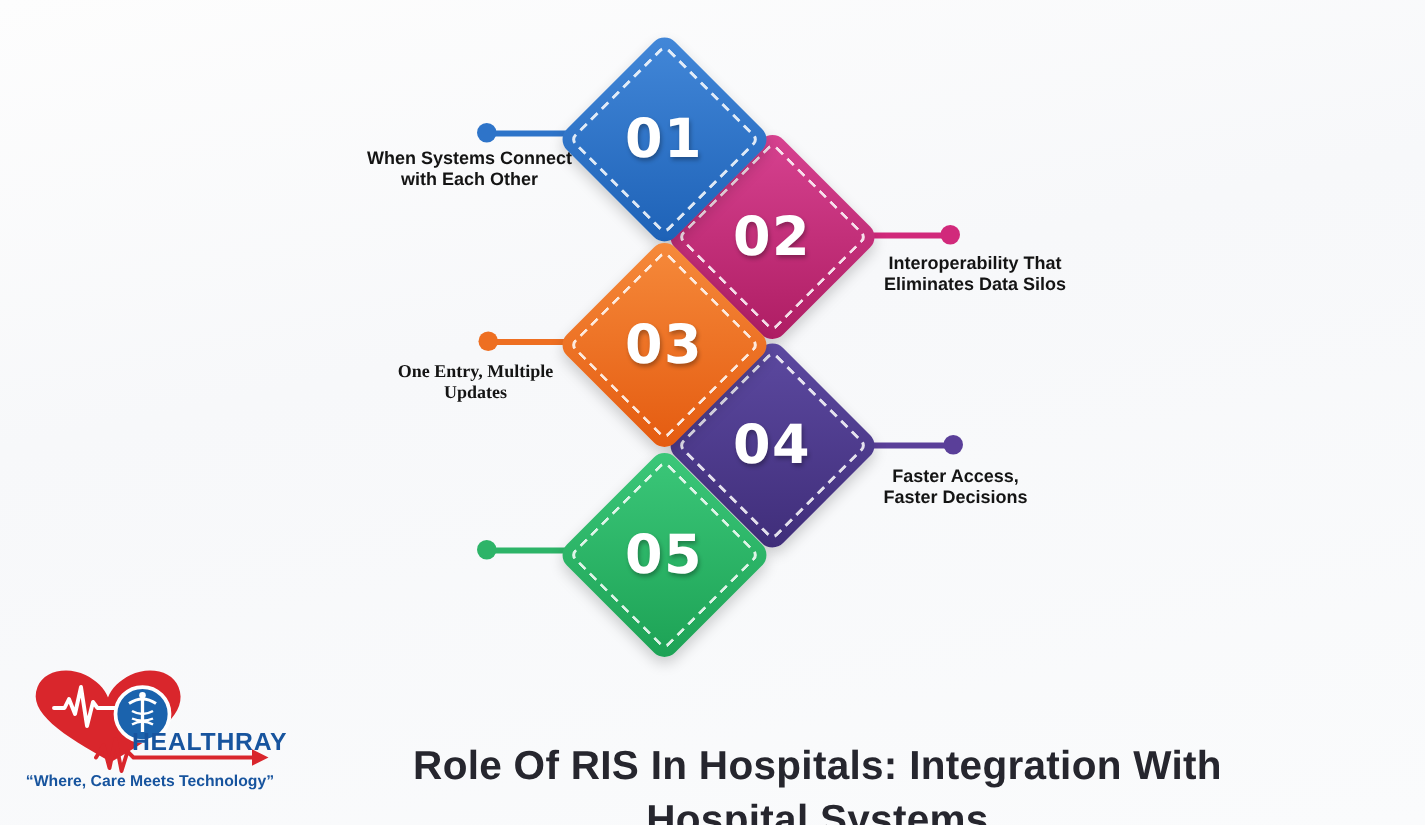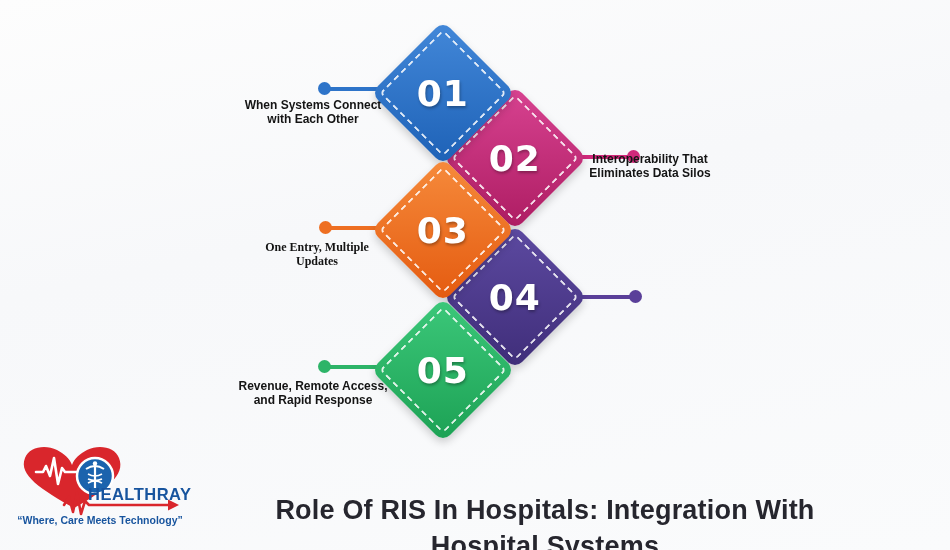--- a/index.html
+++ b/index.html
@@ -48,21 +48,21 @@
   .ln5{left:325px; top:365px; width:65px;}
   .dt5{left:318px; top:360px;}
 
   
   .lbl{
     position:absolute; z-index:3; text-align:center;
     font-size:12px; font-weight:bold; line-height:13.5px; color:#141414;
     white-space:pre-line;
   }
   .lb1{left:223px; top:99px;  width:180px;text-align:center;}
-  .lb2{left:560px; top:153px; width:180px;}
+  .lb2{left:560px; top:169px; width:180px;}
   .lb3{left:227px; top:241px; width:180px;font-family:Liberation Serif, serif;}
   .lb4{left:547px; top:311px; width:180px;}
   .lb5{left:213px; top:380px; width:200px;}
 
   
   .title{
     position:absolute; left:270px; top:492px; width:550px; z-index:3;
     text-align:center; font-size:27px; line-height:36px; font-weight:700;
     color:#26262e; white-space:pre-line; letter-spacing:.2px;
   }
@@ -106,22 +106,22 @@
     <div class="dash"></div>
     <div class="num">05</div>
   </div>
 
   <div class="lbl lb1">When Systems Connect
 with Each Other</div>
   <div class="lbl lb2">Interoperability That
 Eliminates Data Silos</div>
   <div class="lbl lb3">One Entry, Multiple
 Updates</div>
-  <div class="lbl lb5">Revenue, Remote Access,
-and Rapid Response</div>
+  <div class="lbl lb4">Faster Access,
+Faster Decisions</div>
 
   <div class="title">Role Of RIS In Hospitals: Integration With
 Hospital Systems</div>
 
   <svg class="logo" viewBox="0 0 190 100">
     <g>
       <path d="M62,65 C30,47 6,32 13,15 C17,4 33,1 45,7 C52,10.5 58,16 60,22 C62,16 68,10.5 75,7 C87,1 103,4 107,15 C114,32 94,47 62,65 Z" fill="#d9262c"></path>
       <polyline points="24,29 31,29 34,23 38,33 42,15 46,41 50,25 53,29 67,29" fill="none" stroke="#ffffff" stroke-width="2.6" stroke-linejoin="round" stroke-linecap="round"></polyline>
     </g>
     <g>

